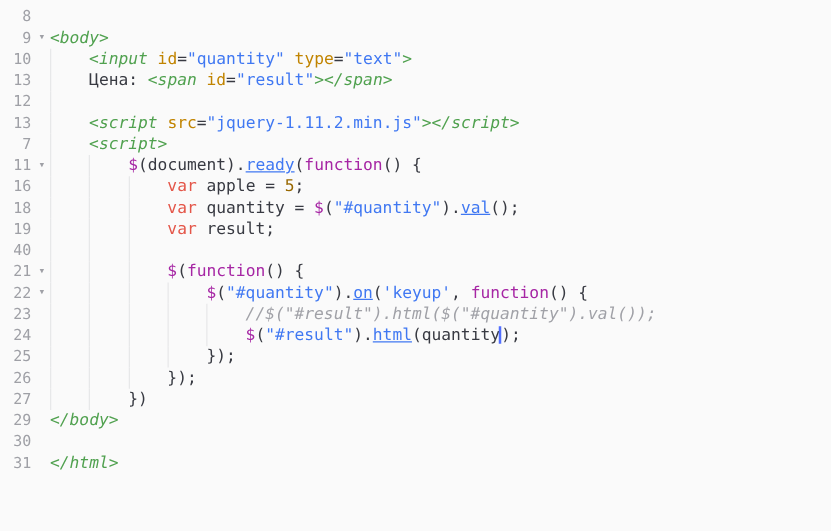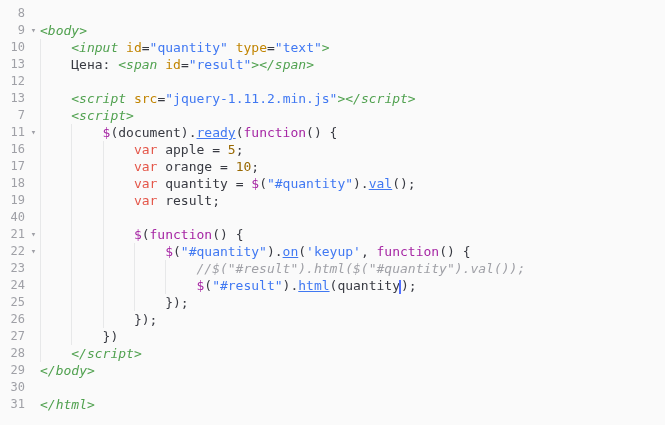--- a/index.html
+++ b/index.html
@@ -39,28 +39,26 @@
 <div class="editor" id="editor">
     <div class="line"><span class="gutter"><span class="num">8</span><span class="foldcol"></span></span><span class="code"></span></div>
     <div class="line"><span class="gutter"><span class="num">9</span><span class="foldcol">▾</span></span><span class="code"><span class="tk-t">&lt;body&gt;</span></span></div>
     <div class="line"><span class="gutter"><span class="num">10</span><span class="foldcol"></span></span><span class="code"><span class="iu"></span><span class="tk-t">&lt;input</span><span class="tk-p"> </span><span class="tk-a">id</span><span class="tk-p">=</span><span class="tk-s">"quantity"</span><span class="tk-p"> </span><span class="tk-a">type</span><span class="tk-p">=</span><span class="tk-s">"text"</span><span class="tk-t">&gt;</span></span></div>
     <div class="line"><span class="gutter"><span class="num">13</span><span class="foldcol"></span></span><span class="code"><span class="iu"></span><span class="tk-p">Цена: </span><span class="tk-t">&lt;span</span><span class="tk-p"> </span><span class="tk-a">id</span><span class="tk-p">=</span><span class="tk-s">"result"</span><span class="tk-t">&gt;&lt;/span&gt;</span></span></div>
     <div class="line"><span class="gutter"><span class="num">12</span><span class="foldcol"></span></span><span class="code"><span class="iu"></span></span></div>
     <div class="line"><span class="gutter"><span class="num">13</span><span class="foldcol"></span></span><span class="code"><span class="iu"></span><span class="tk-t">&lt;script</span><span class="tk-p"> </span><span class="tk-a">src</span><span class="tk-p">=</span><span class="tk-s">"jquery-1.11.2.min.js"</span><span class="tk-t">&gt;&lt;/script&gt;</span></span></div>
     <div class="line"><span class="gutter"><span class="num">7</span><span class="foldcol"></span></span><span class="code"><span class="iu"></span><span class="tk-t">&lt;script&gt;</span></span></div>
     <div class="line"><span class="gutter"><span class="num">11</span><span class="foldcol">▾</span></span><span class="code"><span class="iu"></span><span class="iu"></span><span class="tk-k2">$</span><span class="tk-p">(document).</span><span class="tk-f">ready</span><span class="tk-p">(</span><span class="tk-k2">function</span><span class="tk-p">() {</span></span></div>
     <div class="line"><span class="gutter"><span class="num">16</span><span class="foldcol"></span></span><span class="code"><span class="iu"></span><span class="iu"></span><span class="iu"></span><span class="tk-k">var</span><span class="tk-p"> apple = </span><span class="tk-n">5</span><span class="tk-p">;</span></span></div>
-    <div class="line"><span class="gutter"><span class="num">17</span><span class="foldcol"></span></span><span class="code"><span class="iu"></span><span class="iu"></span><span class="iu"></span><span class="tk-k">var</span><span class="tk-p"> orange = </span><span class="tk-n">10</span><span class="tk-p">;</span></span></div>
     <div class="line"><span class="gutter"><span class="num">18</span><span class="foldcol"></span></span><span class="code"><span class="iu"></span><span class="iu"></span><span class="iu"></span><span class="tk-k">var</span><span class="tk-p"> quantity = </span><span class="tk-k2">$</span><span class="tk-p">(</span><span class="tk-s">"#quantity"</span><span class="tk-p">).</span><span class="tk-f">val</span><span class="tk-p">();</span></span></div>
     <div class="line"><span class="gutter"><span class="num">19</span><span class="foldcol"></span></span><span class="code"><span class="iu"></span><span class="iu"></span><span class="iu"></span><span class="tk-k">var</span><span class="tk-p"> result;</span></span></div>
     <div class="line"><span class="gutter"><span class="num">40</span><span class="foldcol"></span></span><span class="code"><span class="iu"></span><span class="iu"></span><span class="iu"></span></span></div>
     <div class="line"><span class="gutter"><span class="num">21</span><span class="foldcol">▾</span></span><span class="code"><span class="iu"></span><span class="iu"></span><span class="iu"></span><span class="tk-k2">$</span><span class="tk-p">(</span><span class="tk-k2">function</span><span class="tk-p">() {</span></span></div>
     <div class="line"><span class="gutter"><span class="num">22</span><span class="foldcol">▾</span></span><span class="code"><span class="iu"></span><span class="iu"></span><span class="iu"></span><span class="iu"></span><span class="tk-k2">$</span><span class="tk-p">(</span><span class="tk-s">"#quantity"</span><span class="tk-p">).</span><span class="tk-f">on</span><span class="tk-p">(</span><span class="tk-s">'keyup'</span><span class="tk-p">, </span><span class="tk-k2">function</span><span class="tk-p">() {</span></span></div>
     <div class="line"><span class="gutter"><span class="num">23</span><span class="foldcol"></span></span><span class="code"><span class="iu"></span><span class="iu"></span><span class="iu"></span><span class="iu"></span><span class="iu"></span><span class="tk-c">//$("#result").html($("#quantity").val());</span></span></div>
     <div class="line"><span class="gutter"><span class="num">24</span><span class="foldcol"></span></span><span class="code"><span class="iu"></span><span class="iu"></span><span class="iu"></span><span class="iu"></span><span class="iu"></span><span class="tk-k2">$</span><span class="tk-p">(</span><span class="tk-s">"#result"</span><span class="tk-p">).</span><span class="tk-f">html</span><span class="tk-p">(quantity</span><span class="tk-cur"></span><span class="tk-p">);</span></span></div>
     <div class="line"><span class="gutter"><span class="num">25</span><span class="foldcol"></span></span><span class="code"><span class="iu"></span><span class="iu"></span><span class="iu"></span><span class="iu"></span><span class="tk-p">});</span></span></div>
     <div class="line"><span class="gutter"><span class="num">26</span><span class="foldcol"></span></span><span class="code"><span class="iu"></span><span class="iu"></span><span class="iu"></span><span class="tk-p">});</span></span></div>
     <div class="line"><span class="gutter"><span class="num">27</span><span class="foldcol"></span></span><span class="code"><span class="iu"></span><span class="iu"></span><span class="tk-p">})</span></span></div>
-    <div class="line"><span class="gutter"><span class="num">28</span><span class="foldcol"></span></span><span class="code"><span class="iu"></span><span class="tk-t">&lt;/script&gt;</span></span></div>
     <div class="line"><span class="gutter"><span class="num">29</span><span class="foldcol"></span></span><span class="code"><span class="tk-t">&lt;/body&gt;</span></span></div>
     <div class="line"><span class="gutter"><span class="num">30</span><span class="foldcol"></span></span><span class="code"></span></div>
     <div class="line"><span class="gutter"><span class="num">31</span><span class="foldcol"></span></span><span class="code"><span class="tk-t">&lt;/html&gt;</span></span></div>
   </div>
 
 </body></html>

